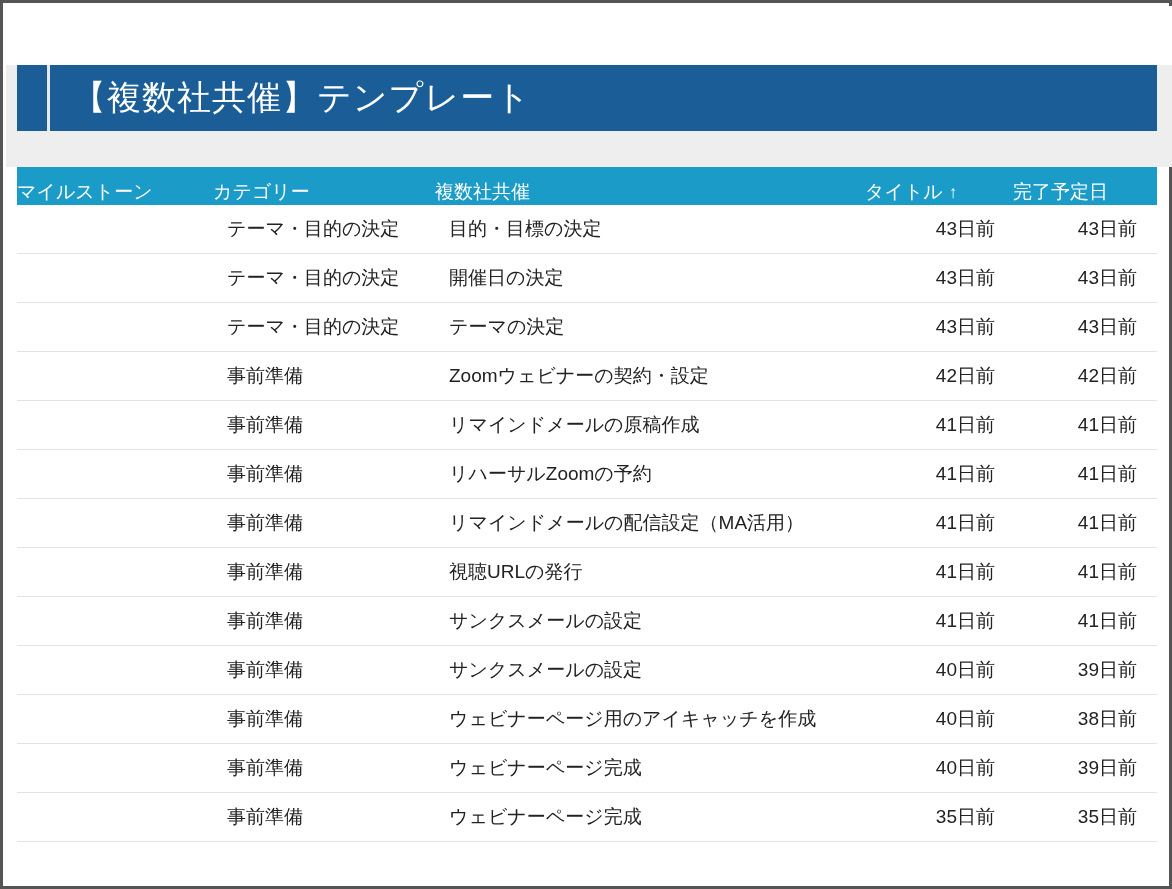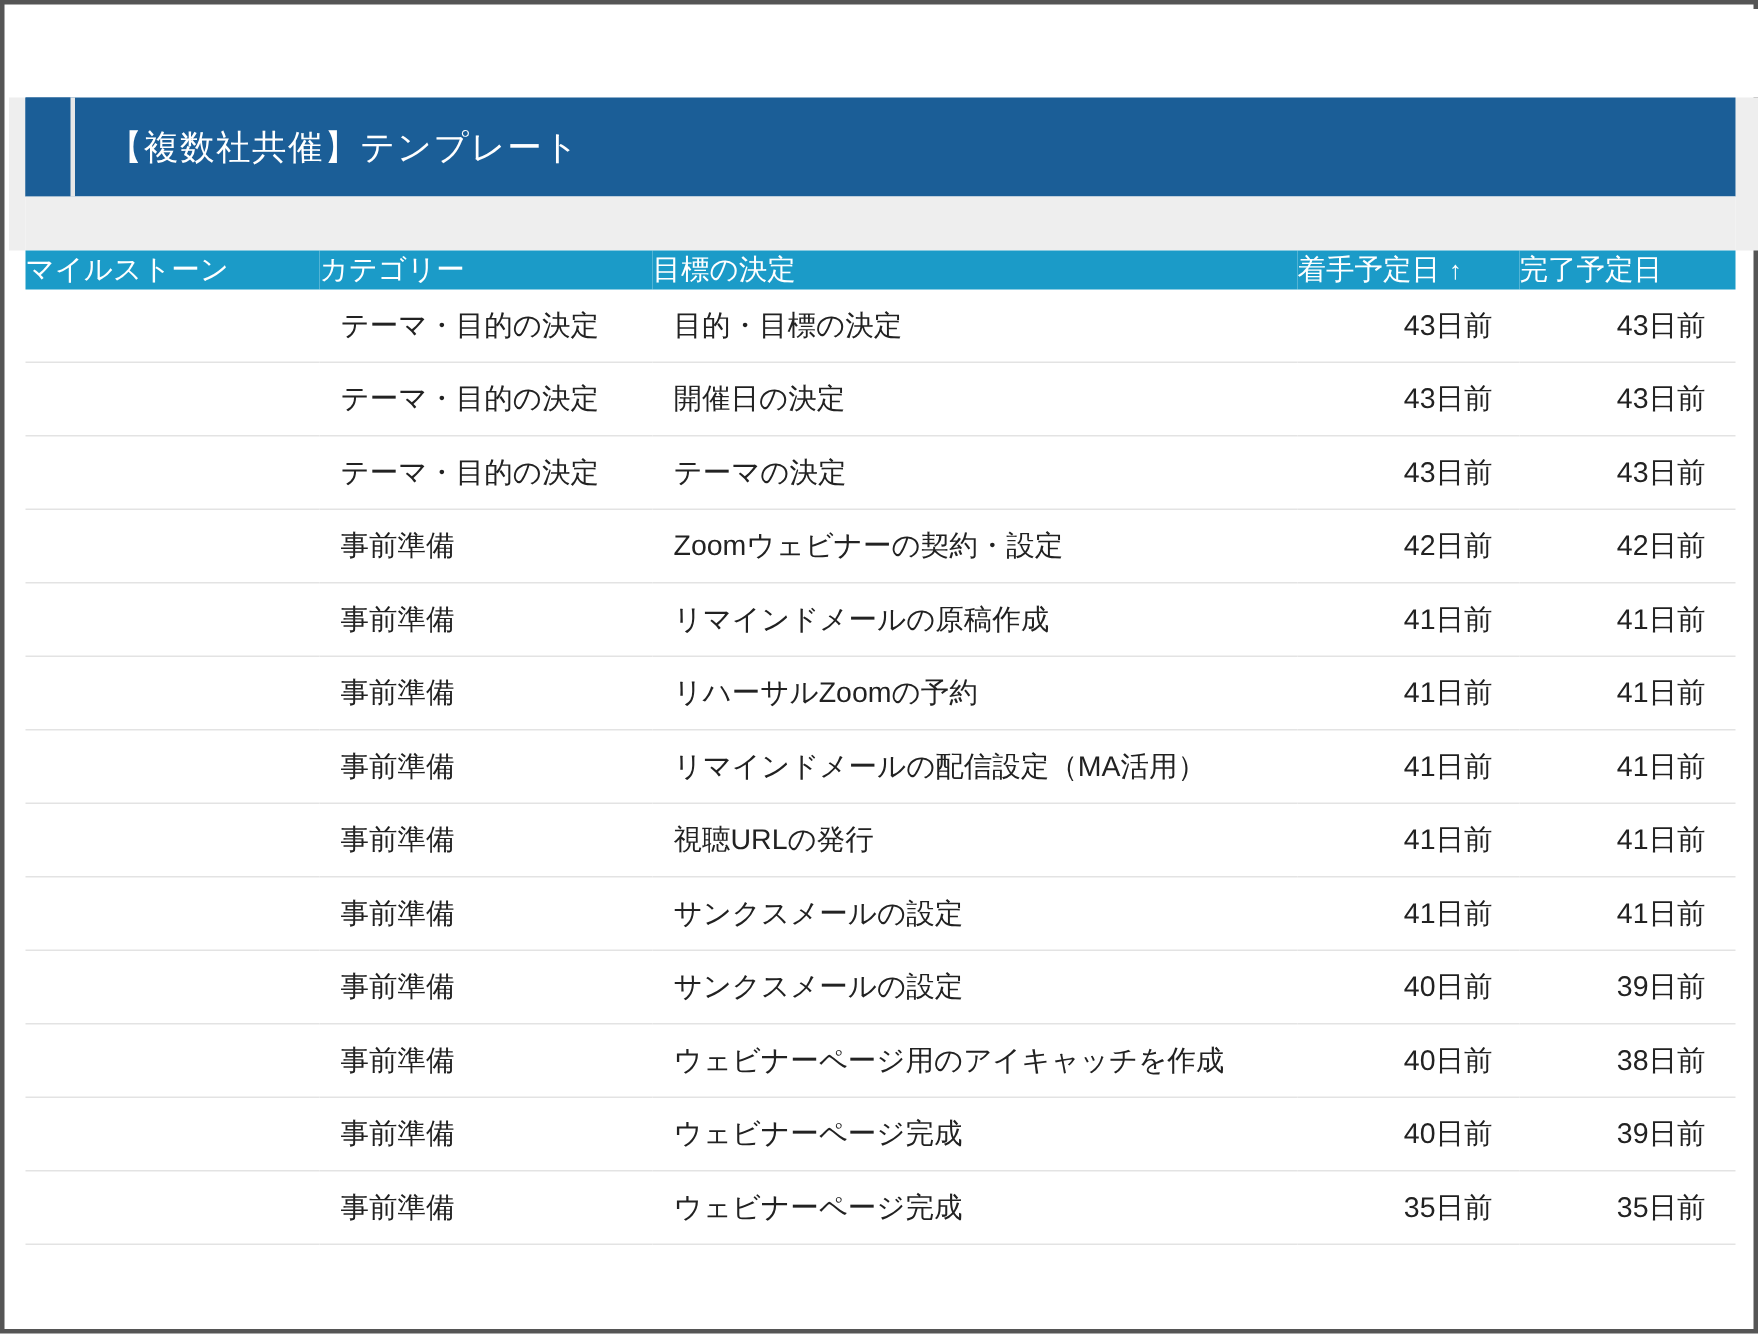--- a/index.html
+++ b/index.html
@@ -37,21 +37,21 @@
     height: 66px;
     background: #1b5e97;
   }
   .banner-sep {
     width: 3px;
     height: 66px;
     background: #e8e8e8;
   }
   .banner-title {
     color: #ffffff;
-    font-size: 23px;
+    font-size: 34px;
     letter-spacing: 1px;
     padding-left: 22px;
     white-space: nowrap;
     font-weight: normal;
   }
   
   .gray-gap {
     position: absolute;
     left: 14px;
     top: 128px;
@@ -94,21 +94,21 @@
     border-collapse: collapse;
     width: 1140px;
     table-layout: fixed;
   }
   table.grid thead th {
     background: #1b9bc8;
     color: #ffffff;
     font-size: 19px;
     font-weight: normal;
     height: 25px;
-    padding: 0 0 0 0;
+    padding: 12px 0 0 0;
     text-align: left;
     vertical-align: middle;
     white-space: nowrap;
   }
   th.col-milestone { width: 196px; padding-left: 26px; }
   th.col-category  { width: 222px; padding-left: 14px; margin-left: 24px; }
   th.col-title     { width: 430px; padding-left: 14px; }
   th.col-start     { width: 148px; text-align: right; padding-right: 18px; }
   th.col-end       { width: 144px; text-align: right; padding-right: 20px; }
 
@@ -156,24 +156,24 @@
     <table class="grid">
       <thead>
         <tr>
           <th class="col-milestone">
             <span>マイルストーン</span>
           </th>
           <th class="col-category">
             <span>カテゴリー</span>
           </th>
           <th class="col-title">
-            <span>目標の決定</span>
+            <span>複数社共催</span>
           </th>
           <th class="col-start">
-            <span>着手予定日</span><span class="sort-arrow">↑</span>
+            <span>タイトル</span><span class="sort-arrow">↑</span>
           </th>
           <th class="col-end">
             <span>完了予定日</span>
           </th>
         </tr>
       </thead>
       <tbody id="task-rows">
           <tr>
             <td class="c-milestone"></td>
             <td class="c-category">テーマ・目的の決定</td>

